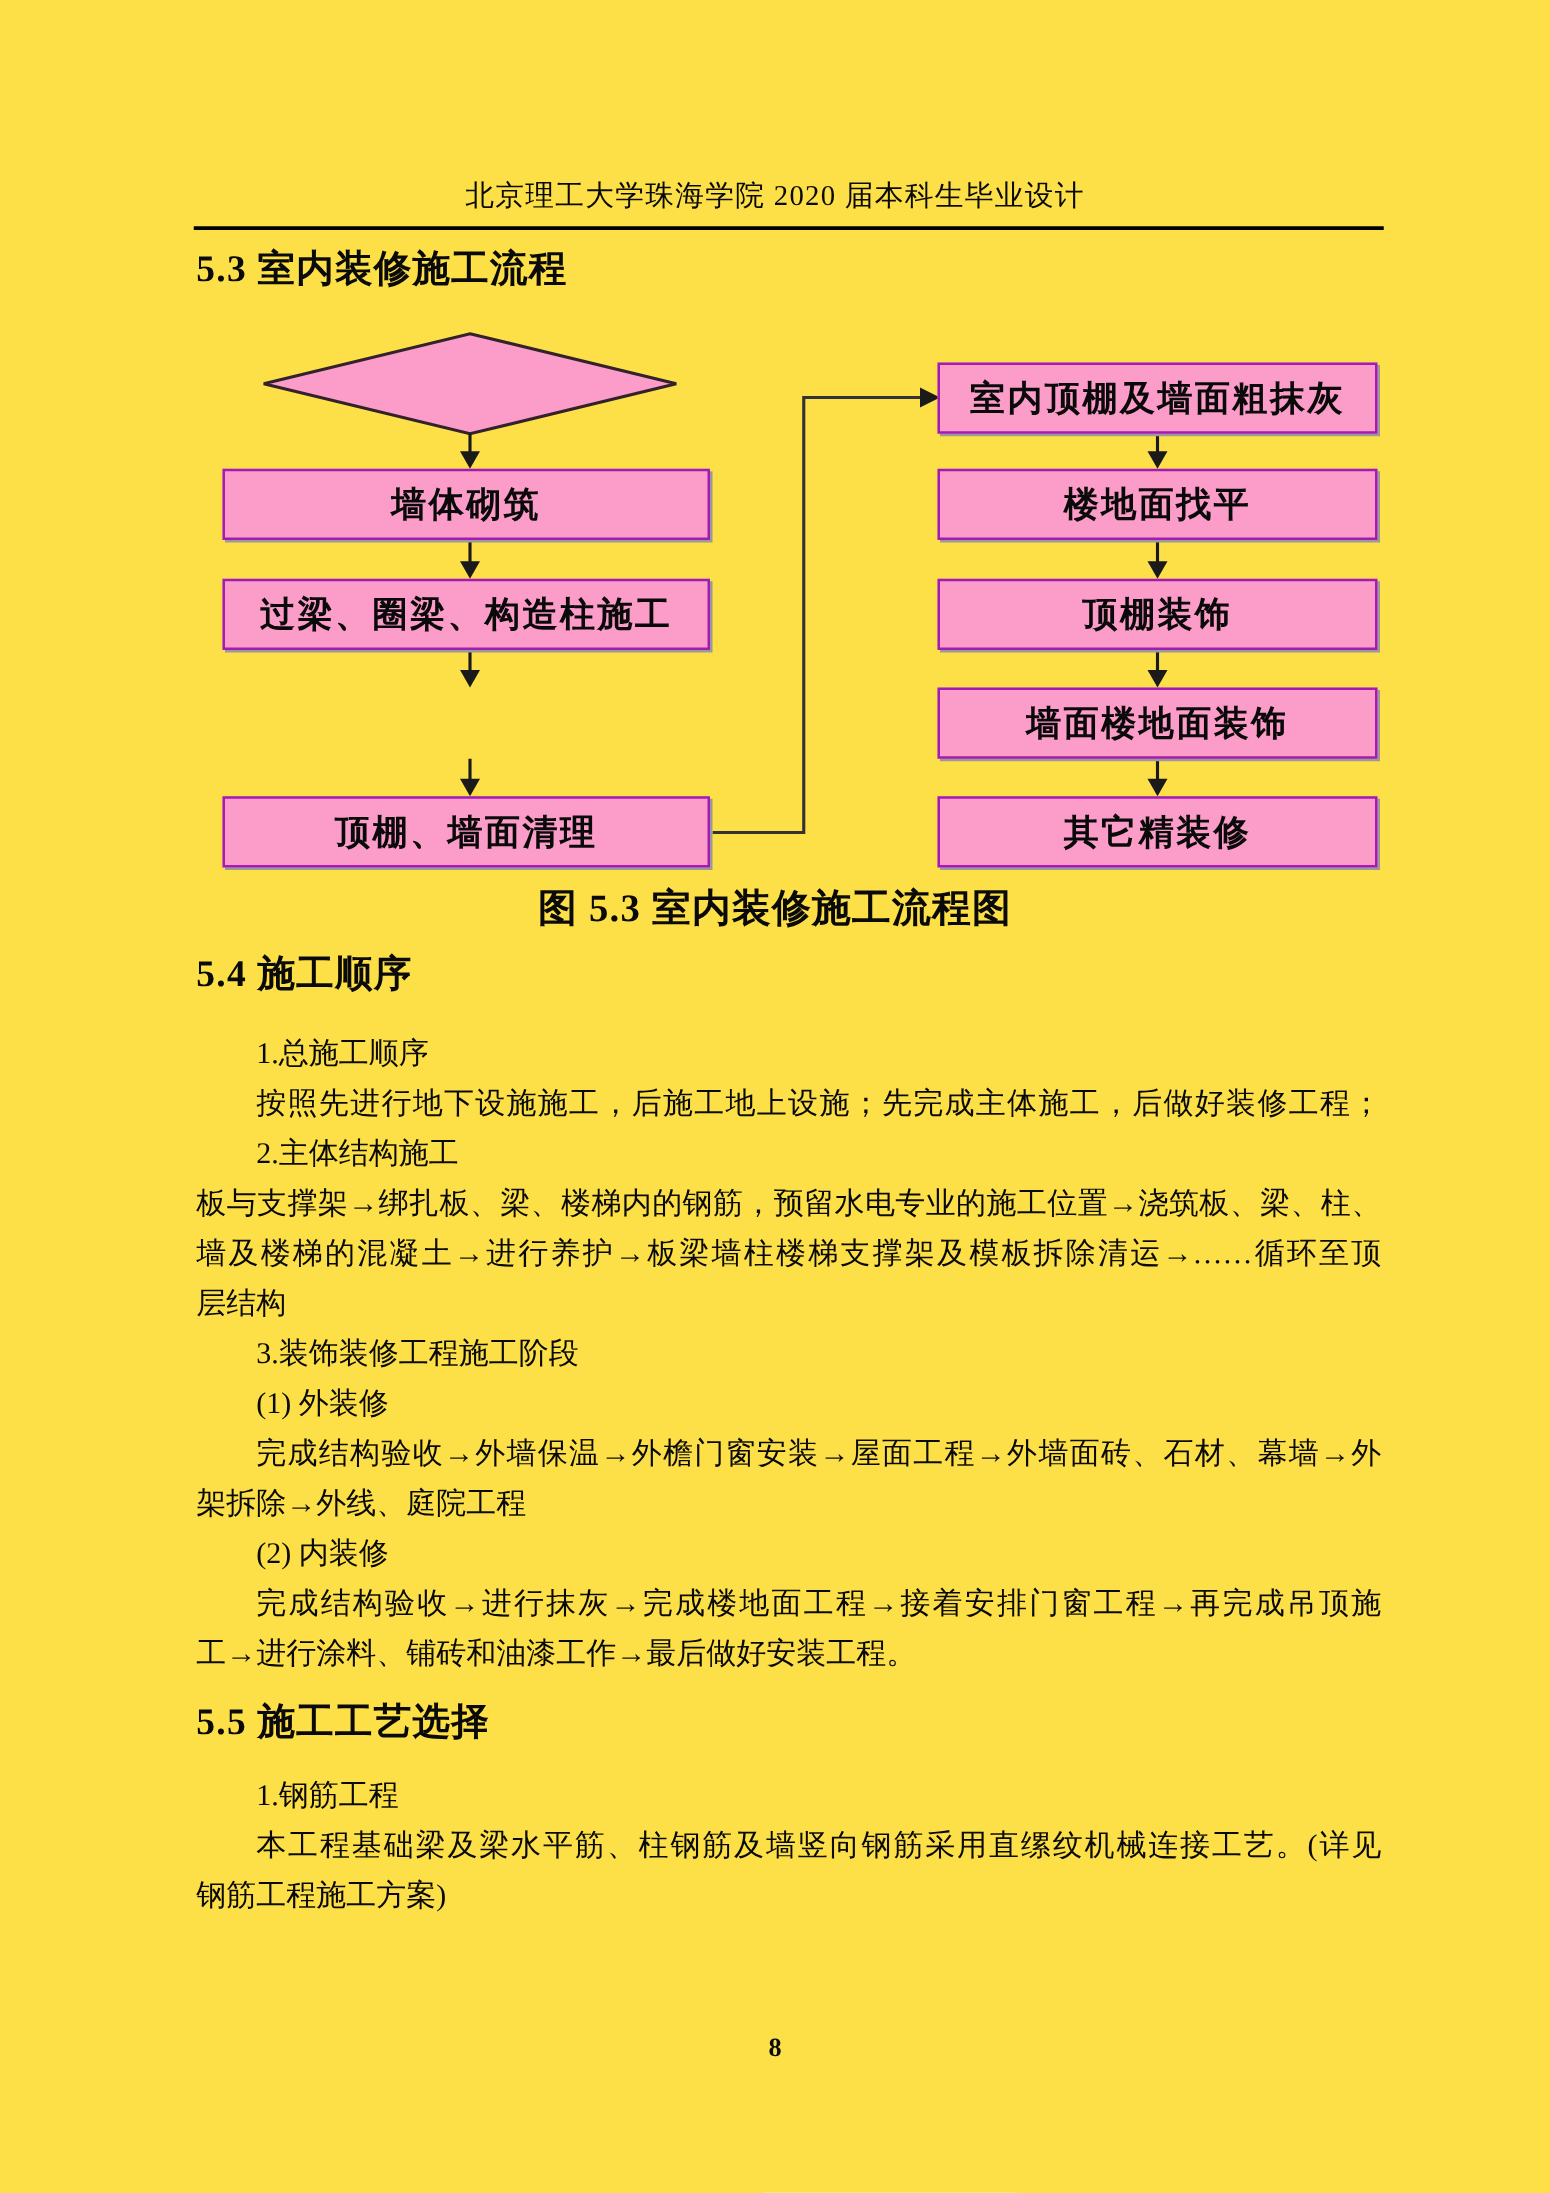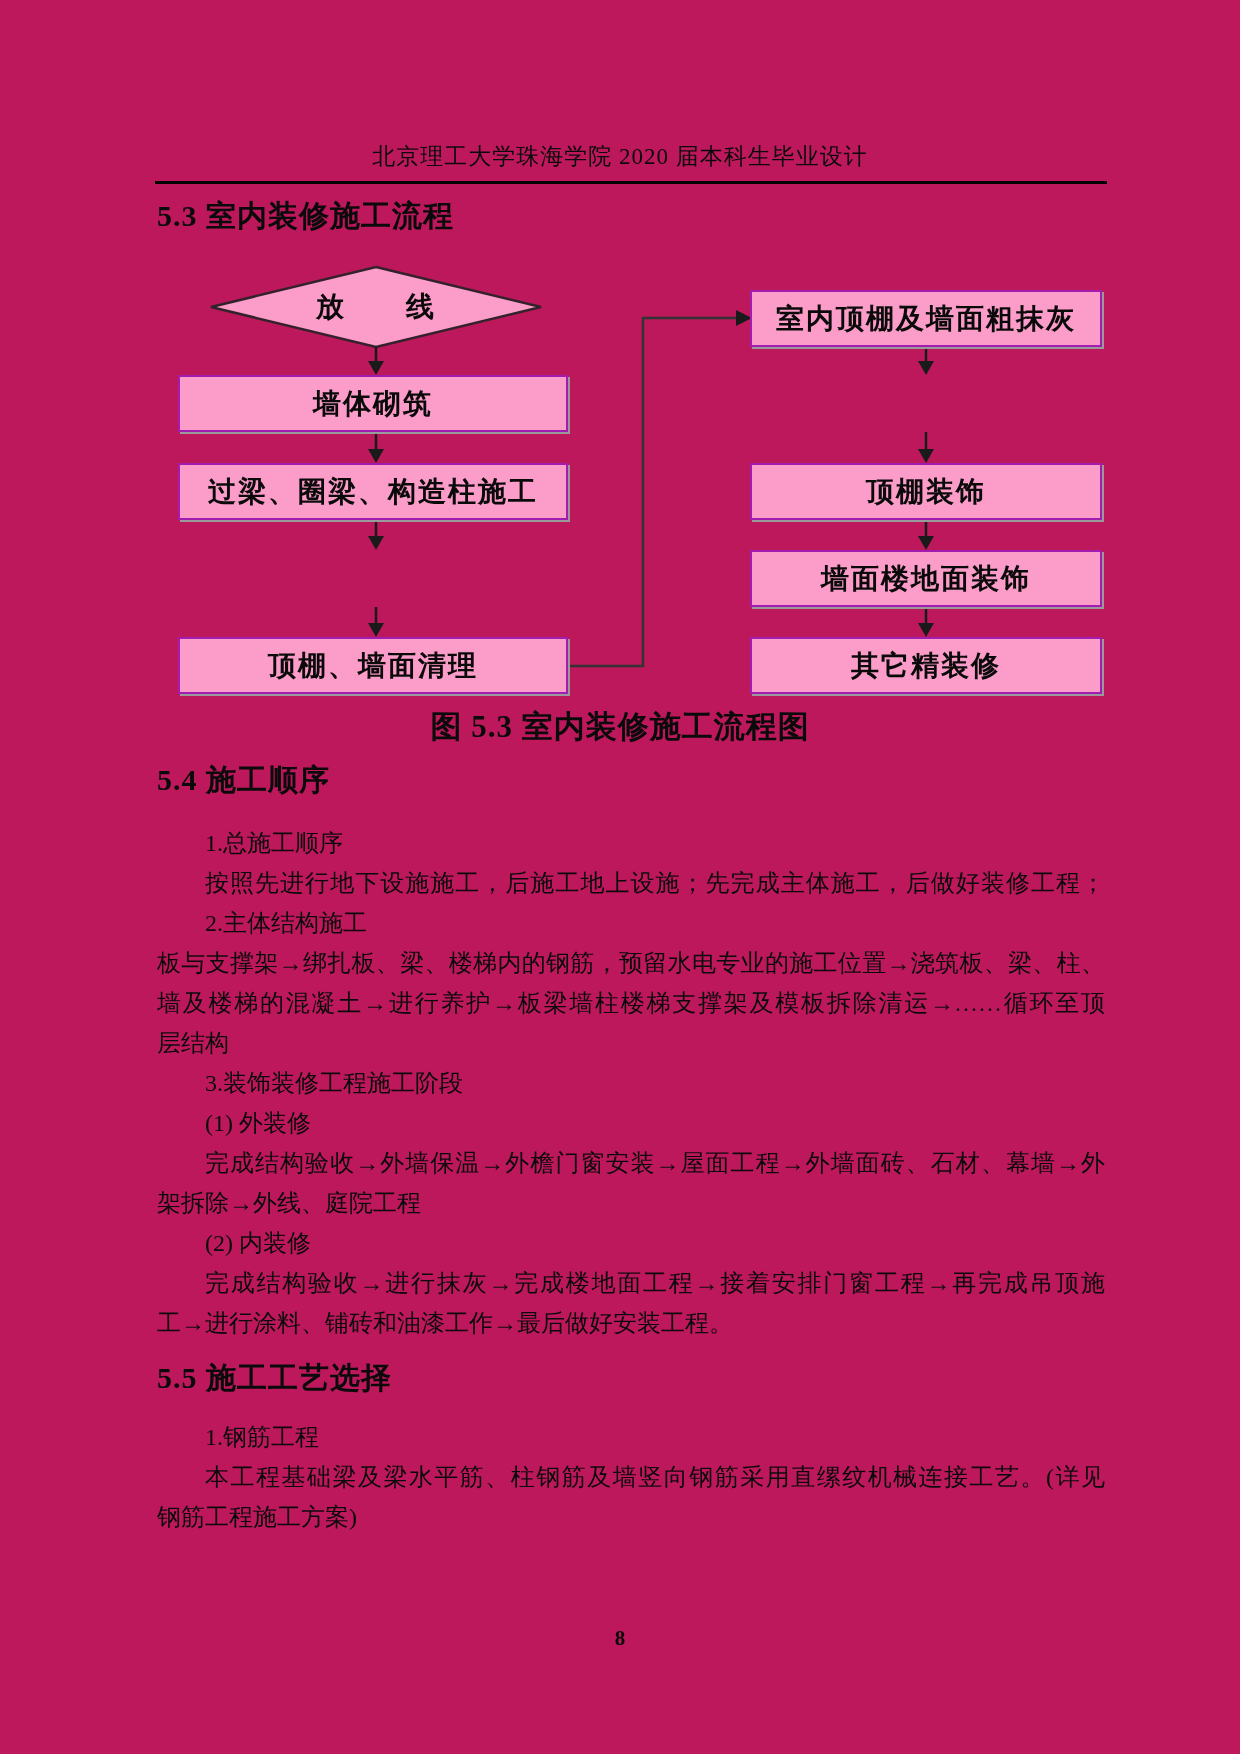--- a/index.html
+++ b/index.html
@@ -1,17 +1,17 @@
 <!DOCTYPE html>
 <html><head>
 <meta charset="utf-8">
 <style>
   html,body{margin:0;padding:0;}
   body{width:1240px;height:1754px;background:#ffffff;font-family:"Liberation Serif","DejaVu Serif",serif;color:#0a0a0a;}
-  .page{position:relative;width:1240px;height:1754px;background:#be185d;overflow:hidden;}
+  .page{position:relative;width:1240px;height:1754px;background:#fde047;overflow:hidden;}
 
   .header-text{position:absolute;top:142px;left:0;width:1240px;text-align:center;font-size:23px;line-height:30px;letter-spacing:1px;}
   .header-rule{position:absolute;top:181px;left:155px;width:952px;border-top:3px solid #000;}
 
   .h-sec{font-weight:bold;font-size:30px;line-height:34px;letter-spacing:1px;}
   .h53{position:absolute;top:199px;left:157px;}
 
   
   .flowchart{position:absolute;top:237px;left:0;width:1240px;height:470px;}
   .flowchart svg{position:absolute;top:0;left:0;}
@@ -67,27 +67,27 @@
         <line x1="926" y1="370" x2="926" y2="388"></line>
           <polygon points="918,386 934,386 926,400" stroke="none"></polygon>
       </g>
 
       <g>
         <polyline points="570,429 643,429 643,81 736,81" fill="none" stroke="#333333" stroke-width="2.5"></polyline>
         <polygon points="736,73 736,89 752,81" fill="#1a1a1a"></polygon>
       </g>
     </svg>
 
-    <div class="diamond-label">放　　线</div>
 
     <div class="fbox left" style="top:138px">墙体砌筑</div>
     <div class="fbox left" style="top:226px">过梁、圈梁、构造柱施工</div>
     <div class="fbox left" style="top:400px">顶棚、墙面清理</div>
 
     <div class="fbox right" style="top:53px">室内顶棚及墙面粗抹灰</div>
+    <div class="fbox right" style="top:138px">楼地面找平</div>
     <div class="fbox right" style="top:226px">顶棚装饰</div>
     <div class="fbox right" style="top:313px">墙面楼地面装饰</div>
     <div class="fbox right" style="top:400px">其它精装修</div>
   </div>
 
   <div class="fig-caption">图 5.3  室内装修施工流程图</div>
 
   <div class="textblock">
     <h2 class="h-sec">5.4 施工顺序</h2>
 

